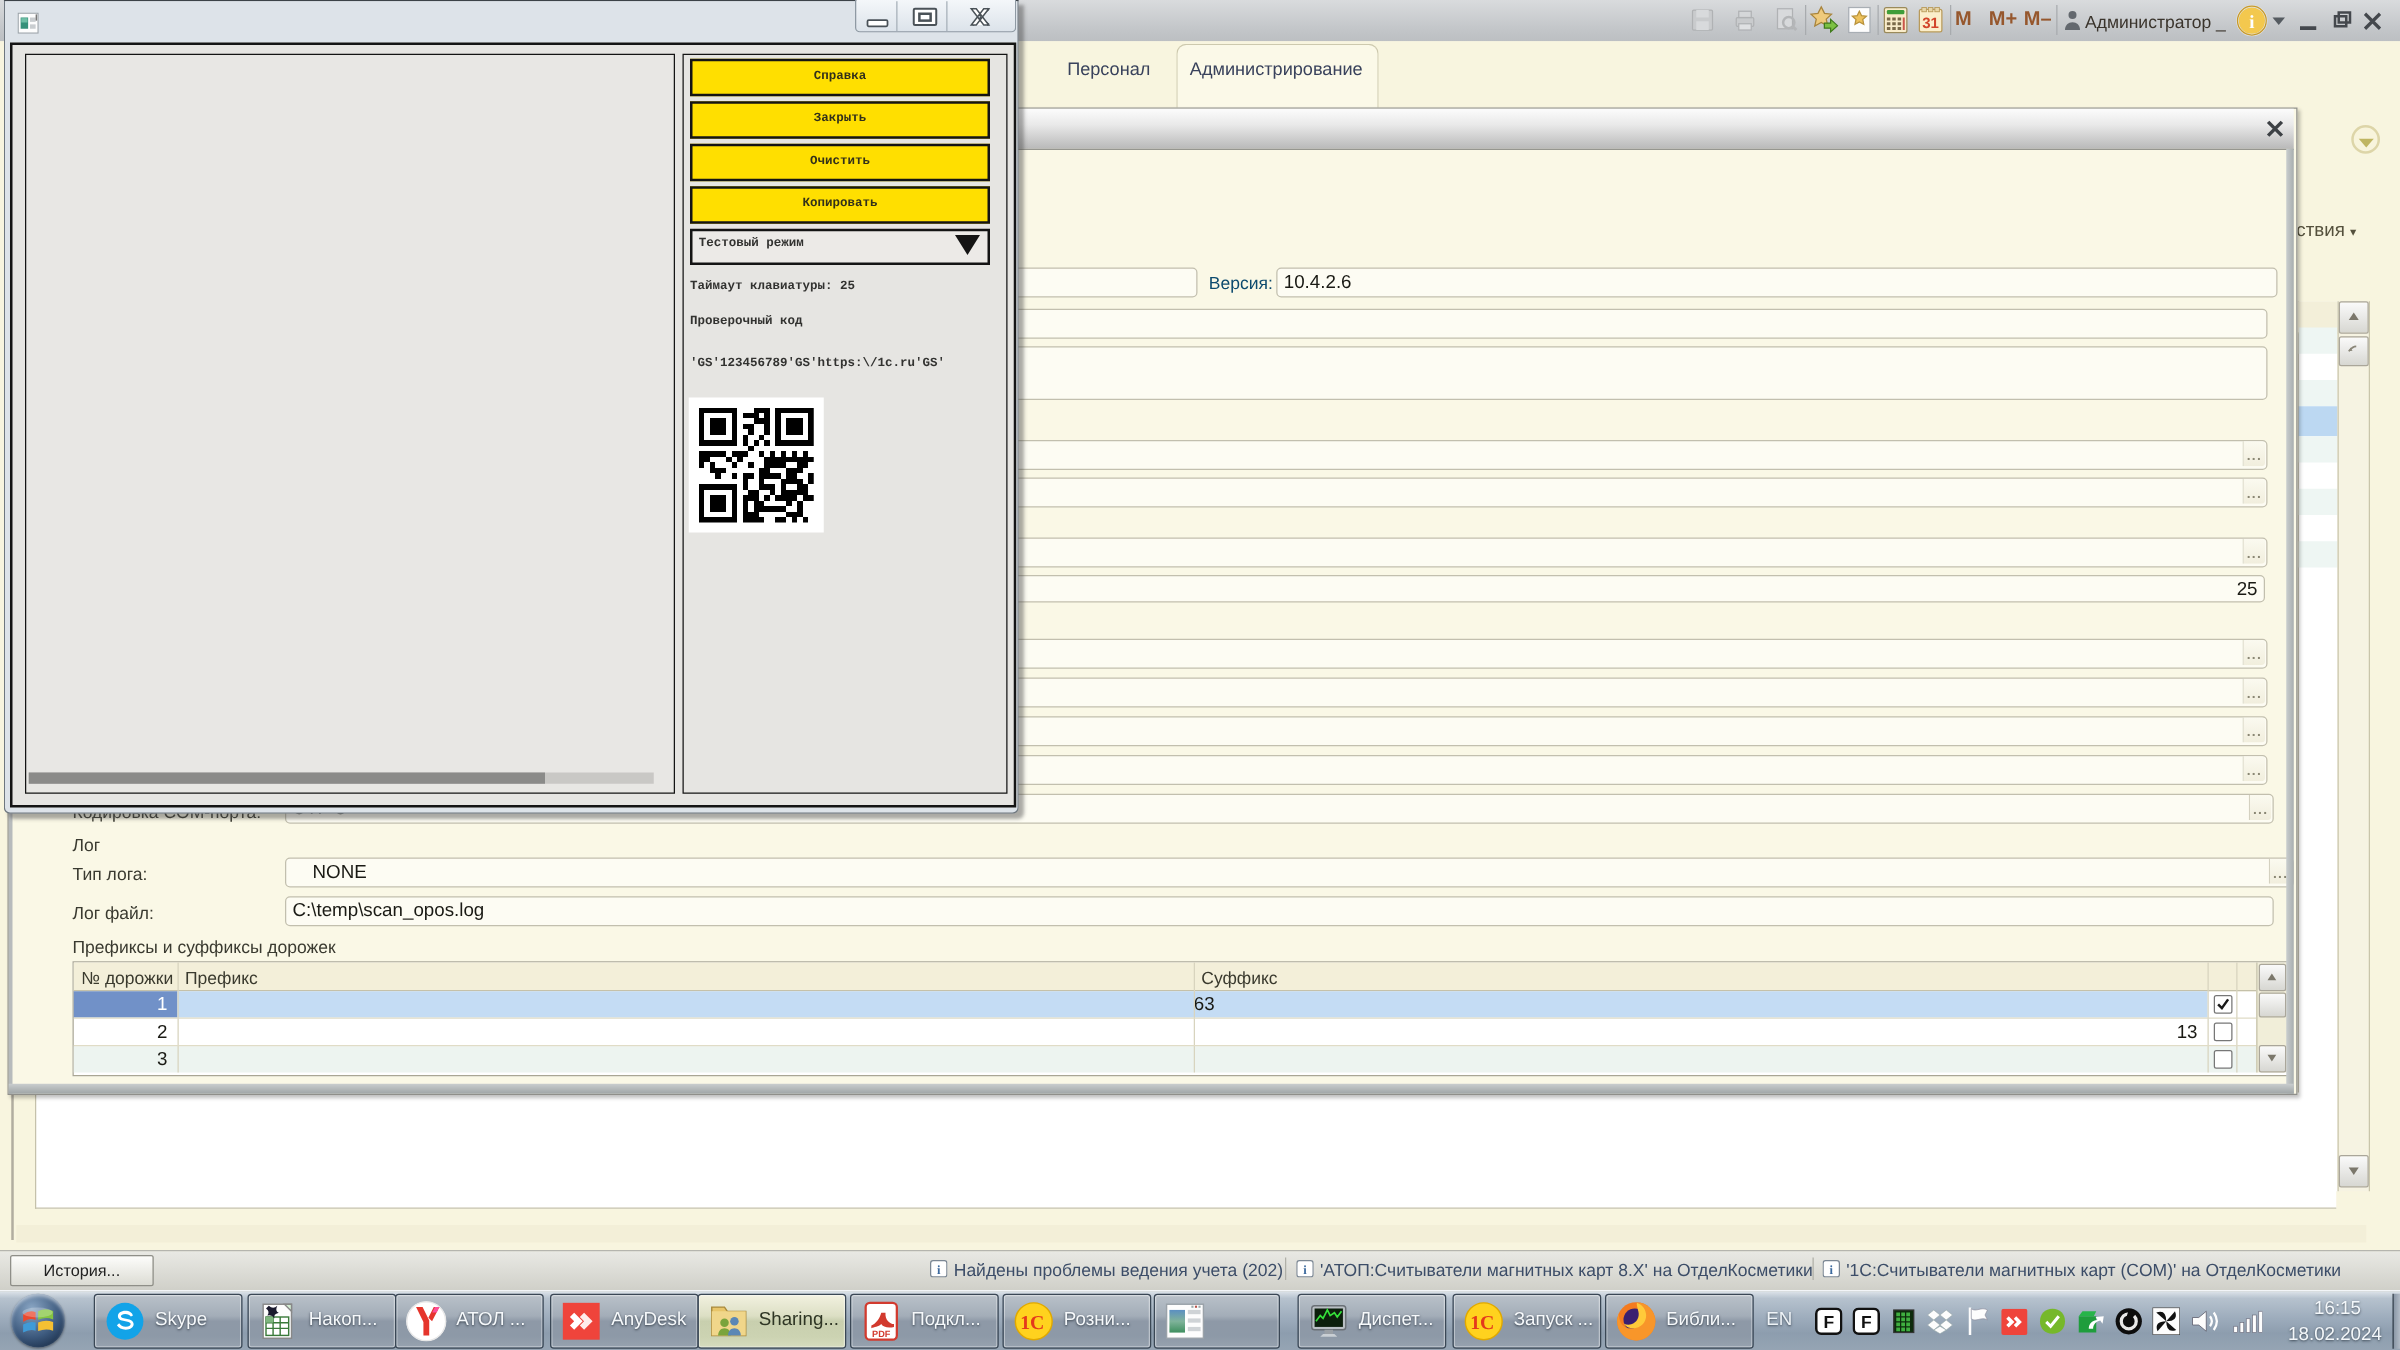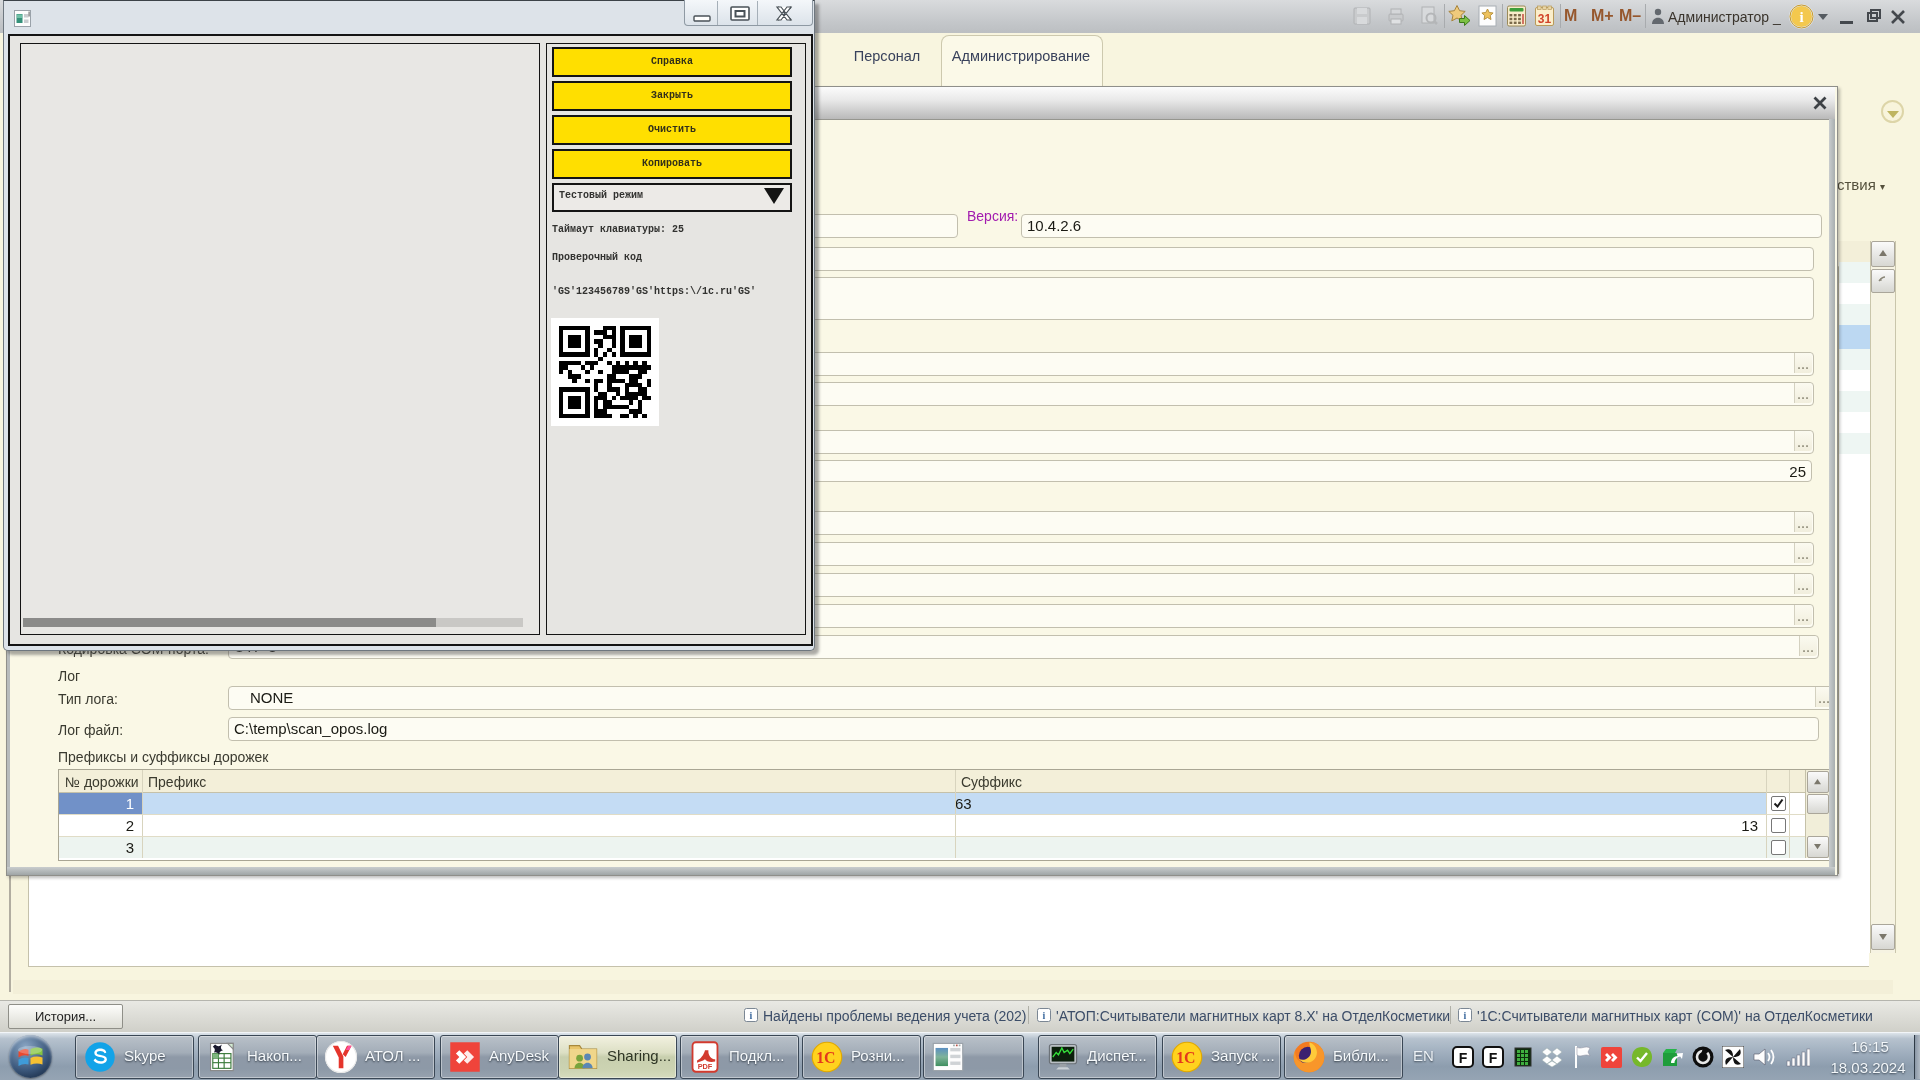--- a/index.html
+++ b/index.html
@@ -154,21 +154,21 @@
     <div class="abs" style="left:1477px;top:7px;font:14px 'Liberation Sans';color:#3c4d68">'1С:Считыватели магнитных карт (COM)' на ОтделКосметики</div>
   </div>
   <div id="modal" class="abs" style="left:6px;top:86px;width:1830px;height:788px;background:#faf8e6;border:1px solid #8f8f8a;box-shadow:2px 2px 3px rgba(0,0,0,.25)">
     <div class="abs" style="left:0;top:0;width:1828px;height:32px;background:linear-gradient(#fcfcfc,#e9e9e9 40%,#cdcdcd 75%,#b9b9b9);border-bottom:1px solid #96968f"></div>
     <svg class="abs" style="left:1806px;top:9px" width="14" height="14" viewBox="0 0 14 14">
         <path d="M1.5 1.5l11 11M12.5 1.5l-11 11" stroke="#3d4145" stroke-width="2.8"></path>
       </svg>
     <div class="abs" style="left:3px;top:33px;width:1822px;height:751px;background:#faf8e6">
 
       <div class="fld abs" style="left:100px;top:94px;width:846px"></div>
-      <div class="abs" style="left:957px;top:88px;font:14px 'Liberation Sans';color:#a21caf">Версия:</div>
+      <div class="abs" style="left:957px;top:98px;font:14px 'Liberation Sans';color:#0c4a6e">Версия:</div>
       <div class="fld abs" style="left:1011px;top:94px;width:794px;padding-left:5px;font:15px 'Liberation Sans';color:#1a1a14;line-height:22px">10.4.2.6</div>
       <div class="fld abs" style="left:218px;top:127px;width:1584px"></div>
       <div class="fld abs" style="left:218px;top:157px;width:1584px;height:41px"></div>
       <div class="fld fdots abs" style="left:218px;top:232px;width:1584px"></div>
       <div class="fld fdots abs" style="left:218px;top:262px;width:1584px"></div>
       <div class="fld fdots abs" style="left:218px;top:310px;width:1584px"></div>
       <div class="fld abs" style="left:218px;top:340px;width:1584px;text-align:right;padding-right:5px;font:15px 'Liberation Sans';color:#1a1a14;line-height:22px;box-sizing:border-box">25</div>
       <div class="fld fdots abs" style="left:218px;top:391px;width:1584px"></div>
       <div class="fld fdots abs" style="left:218px;top:422px;width:1584px"></div>
       <div class="fld fdots abs" style="left:218px;top:453px;width:1584px"></div>
@@ -470,16 +470,16 @@
     <svg class="abs" style="left:1786px;top:14px" width="24" height="20" viewBox="0 0 24 20">
         <g fill="#fdfdfd" stroke="#667" stroke-width=".5">
           <rect x="1" y="14" width="3" height="5"></rect>
           <rect x="6" y="11" width="3" height="8"></rect>
           <rect x="11" y="8" width="3" height="11"></rect>
           <rect x="16" y="5" width="3" height="14"></rect>
           <rect x="21" y="2" width="3" height="17"></rect>
         </g>
       </svg>
     <div class="abs" style="left:1830px;top:5px;width:80px;font:15px 'Liberation Sans';color:#f3f7fa;text-shadow:0 1px 2px rgba(20,30,40,.7);text-align:center">16:15</div>
-    <div class="abs" style="left:1820px;top:26px;width:96px;font:15px 'Liberation Sans';color:#f3f7fa;text-shadow:0 1px 2px rgba(20,30,40,.7);text-align:center">18.03.2024</div>
+    <div class="abs" style="left:1820px;top:26px;width:96px;font:15px 'Liberation Sans';color:#f3f7fa;text-shadow:0 1px 2px rgba(20,30,40,.7);text-align:center">18.02.2024</div>
     <div class="abs" style="left:1914px;top:2px;width:6px;height:44px;background:linear-gradient(90deg,#8a97a6,#b9c2cc);border-left:1px solid #2e3a46"></div>
   </div>
 </div>
 
 </body></html>

